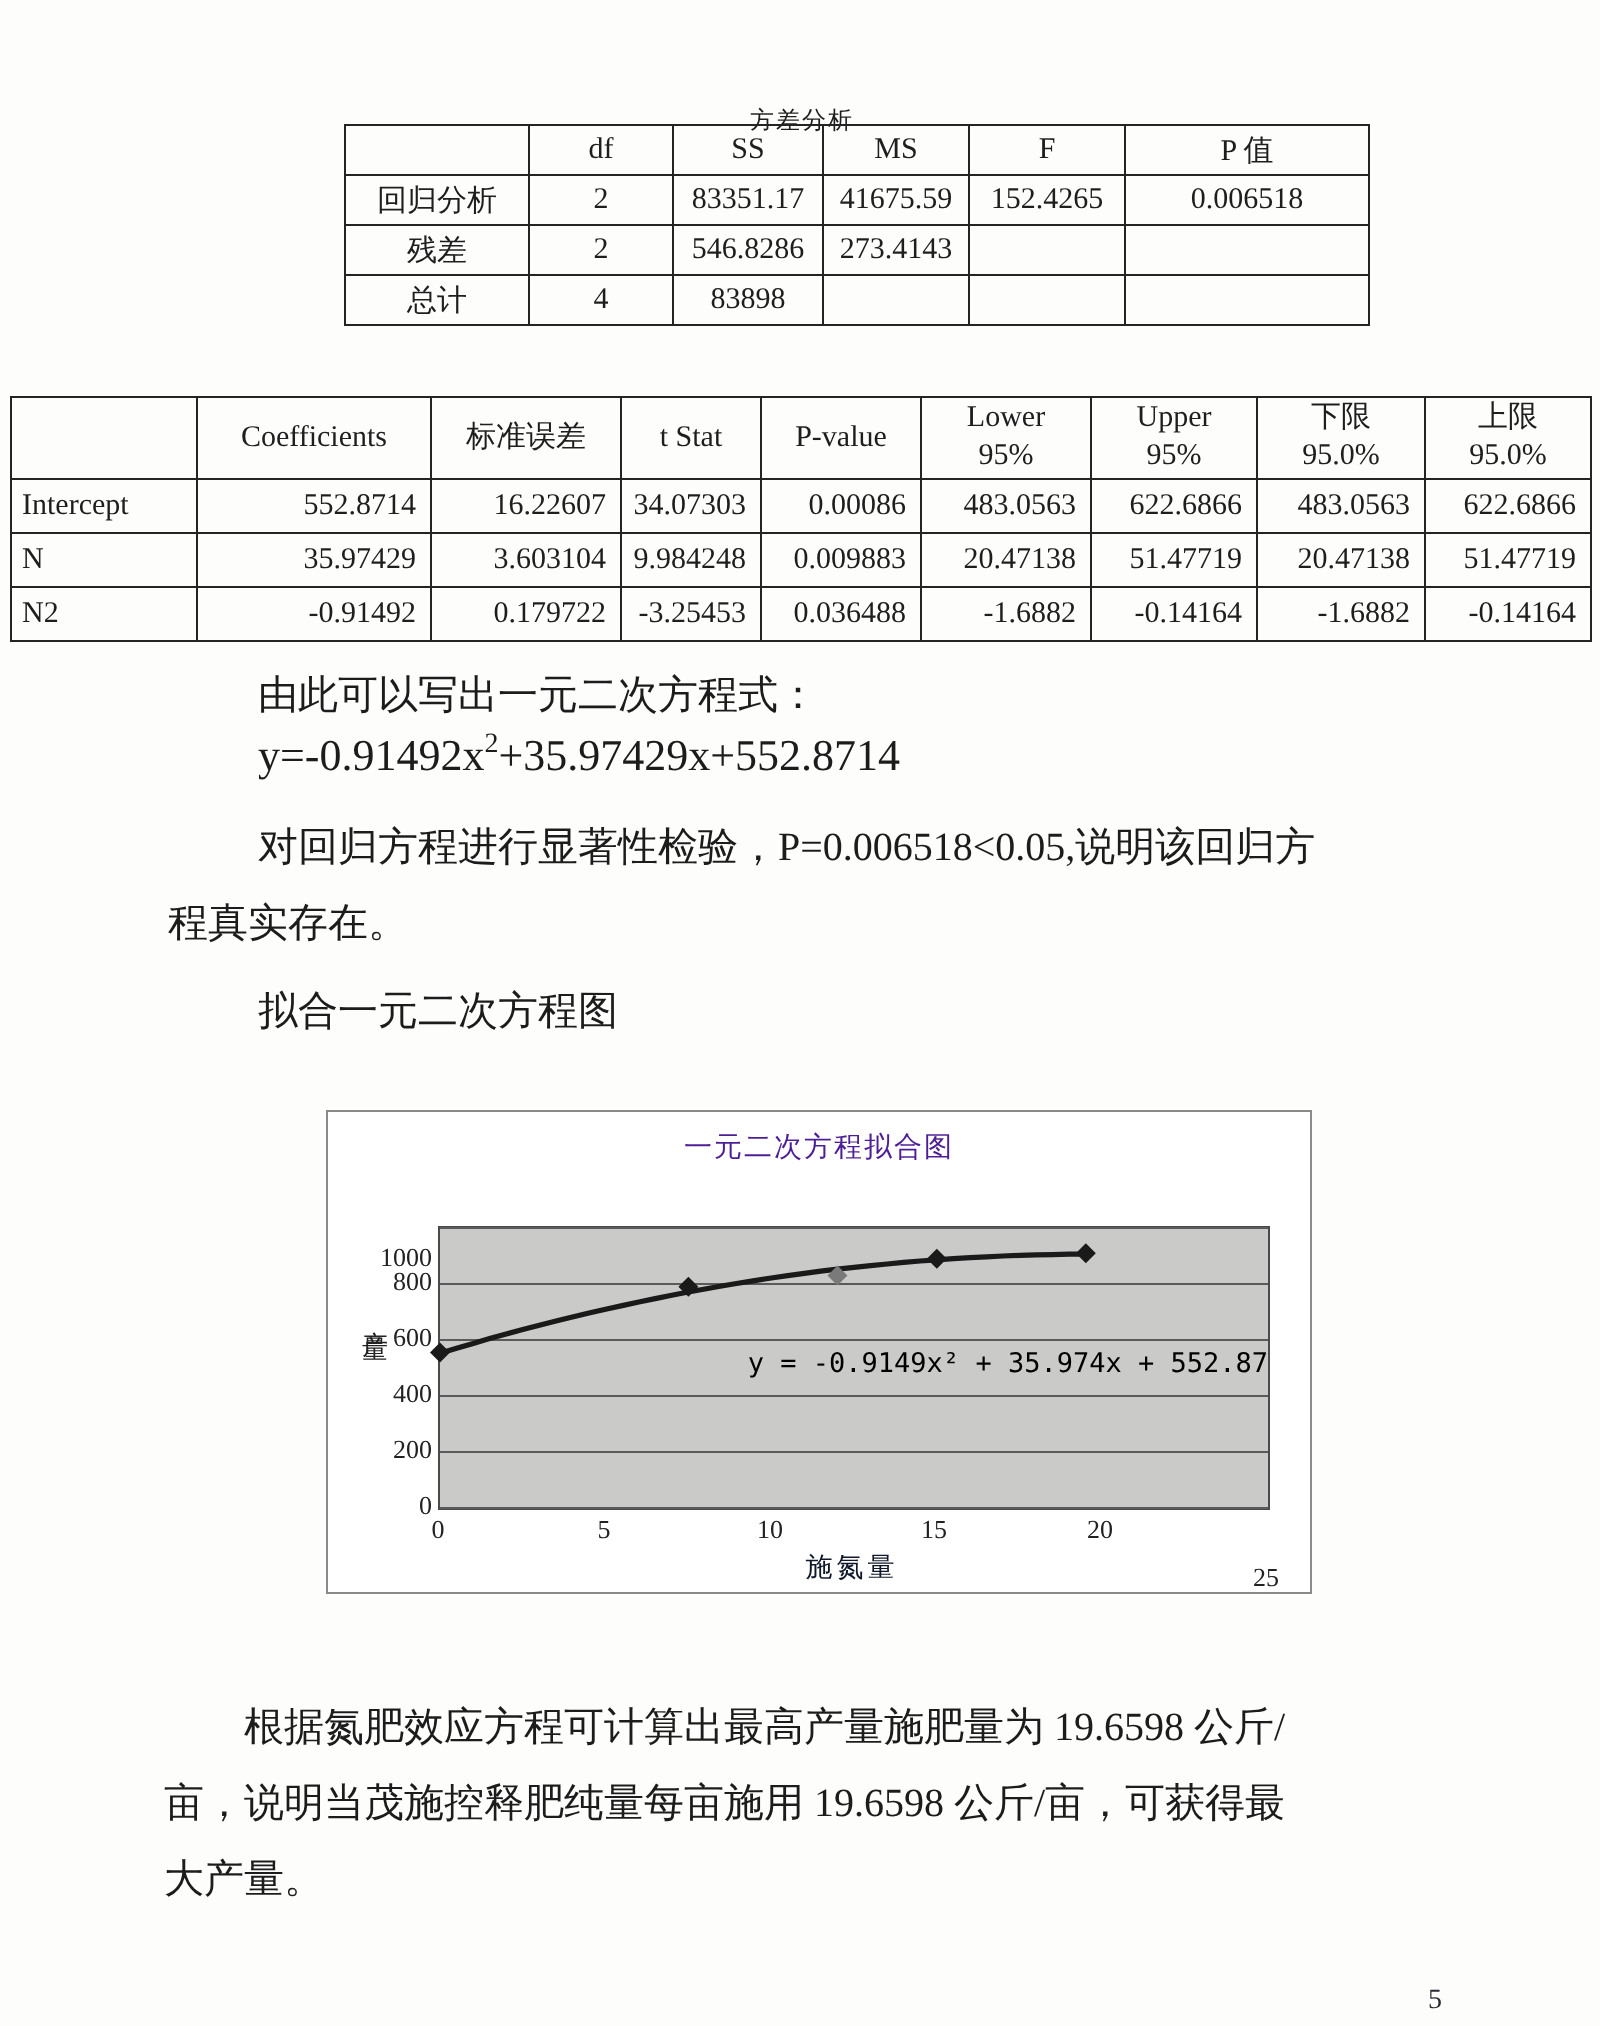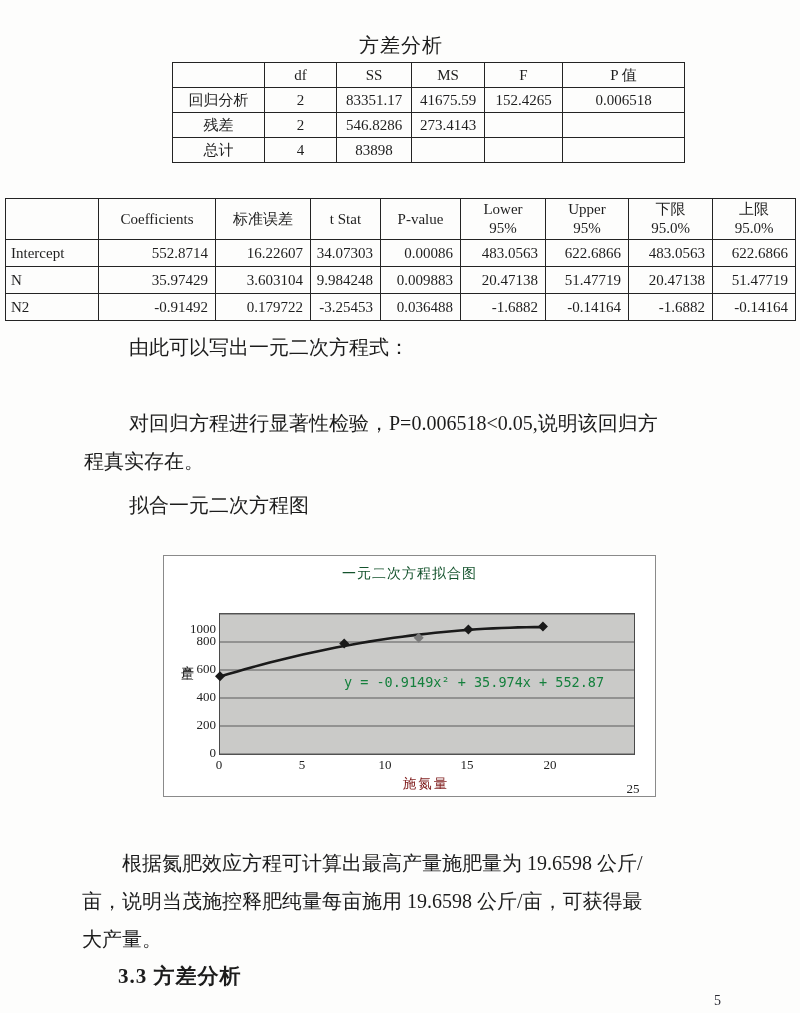--- a/index.html
+++ b/index.html
@@ -10,56 +10,56 @@
     background:#fdfdfc;
     font-family:"Liberation Serif","DejaVu Serif",serif;
     color:#1e1e1e;
     overflow:hidden;
     margin:0 auto;
   }
   
   table{border-collapse:collapse;table-layout:fixed;position:absolute;}
   th,td{border:1.6px solid #242424;font-weight:normal;overflow:hidden;}
   #anova-title{
-    position:absolute;left:145px;top:32px;width:512px;
-    text-align:center;font-size:20px;letter-spacing:1px;
+    position:absolute;left:145px;top:52px;width:512px;
+    text-align:center;font-size:12px;letter-spacing:1px;
   }
   #anova-table{left:133px;top:62px;width:512px;font-size:15px;margin-left:39px;}
   #anova-table th,#anova-table td{height:24px;text-align:center;padding:0;}
   #coef-table{left:5px;top:198px;width:790px;font-size:15px;}
   #coef-table th{height:40px;text-align:center;white-space:pre-line;line-height:19px;padding:0;}
   #coef-table td{height:26px;padding:0 7px 0 5px;}
   #coef-table td.lbl{text-align:left;}
   #coef-table td.num{text-align:right;}
   
   .bodyline{position:absolute;font-size:20px;white-space:nowrap;color:#1c1c1c;}
   #equation{font-size:22px;}
   #equation sup{font-size:14px;position:relative;top:-1px;}
   #heading33{font-weight:bold;font-size:21px;letter-spacing:1px;}
   #pagenum{position:absolute;left:714px;top:993px;font-size:14px;color:#2a2a33;}
   
   #chart{
     position:absolute;left:163px;top:555px;width:491px;height:240px;
     background:#ffffff;border:1px solid #8a8a8a;
   }
   #chart-title{position:absolute;left:0;top:9px;width:100%;text-align:center;
-    font-size:14px;color:#14532d;letter-spacing:1px;}
+    font-size:14px;color:#4c1d95;letter-spacing:1px;}
   #plot-svg{position:absolute;left:55px;top:57px;width:414px;height:140px;
     background:#cacac8;border:1px solid #4a4a4a;overflow:visible;}
   .ytick{position:absolute;left:14px;width:38px;text-align:right;
     font-size:13px;color:#222;}
   .xtick{position:absolute;top:201px;width:30px;text-align:center;
     font-size:13px;color:#222;}
   #ylabel{position:absolute;left:14px;top:99px;writing-mode:vertical-rl;
     font-size:13px;letter-spacing:3px;color:#222;}
   #xlabel{position:absolute;left:55px;top:219px;width:414px;text-align:center;
-    font-size:13.5px;color:#7f1d1d;letter-spacing:2px;}
-  #annot{position:absolute;left:150px;top:116px;width:320px;text-align:center;
+    font-size:13.5px;color:#0f172a;letter-spacing:2px;}
+  #annot{position:absolute;left:150px;top:116px;width:320px;text-align:right;
     font-family:"DejaVu Sans Mono","Liberation Mono",monospace;
-    font-size:13.5px;line-height:21px;color:#15803d;}
+    font-size:13.5px;line-height:21px;color:#000000;}
 </style>
 </head>
 <body>
 
 <div id="page">
 
   <div id="anova-title">方差分析</div>
   <table id="anova-table">
     <colgroup>
         <col style="width:92px">
@@ -163,20 +163,21 @@
       <td class="num">0.036488</td>
       <td class="num">-1.6882</td>
       <td class="num">-0.14164</td>
       <td class="num">-1.6882</td>
       <td class="num">-0.14164</td>
     </tr>
   </tbody>
     </table>
 
   <div class="bodyline" style="left:129px;top:334px;">由此可以写出一元二次方程式：</div>
+  <div class="bodyline" id="equation" style="left:129px;top:365px;"><span>y=-0.91492x</span><sup>2</sup><span>+35.97429x+552.8714</span></div>
   <div class="bodyline" style="left:129px;top:410px;">对回归方程进行显著性检验，P=0.006518&lt;0.05,说明该回归方</div>
   <div class="bodyline" style="left:84px;top:448px;">程真实存在。</div>
   <div class="bodyline" style="left:129px;top:492px;">拟合一元二次方程图</div>
 
   <div id="chart">
     <div id="chart-title">一元二次方程拟合图</div>
     <div id="ylabel">产量</div>
     <span class="ytick" style="top:49px;margin-top:16px;">1000</span>
     <span class="ytick" style="top:77px;">800</span>
     <span class="ytick" style="top:105px;">600</span>
@@ -205,16 +206,15 @@
     <span class="xtick" style="left:206px;">10</span>
     <span class="xtick" style="left:288px;">15</span>
     <span class="xtick" style="left:371px;">20</span>
     <span class="xtick" style="left:454px;margin-top:24px;">25</span>
     <div id="xlabel">施氮量</div>
   </div>
 
   <div class="bodyline" style="left:122px;top:850px;">根据氮肥效应方程可计算出最高产量施肥量为 19.6598 公斤/</div>
   <div class="bodyline" style="left:82px;top:888px;">亩，说明当茂施控释肥纯量每亩施用 19.6598 公斤/亩，可获得最</div>
   <div class="bodyline" style="left:82px;top:926px;">大产量。</div>
-  <div class="bodyline" id="heading33" style="left:118px;top:962px;">3.3 方差分析</div>
   <div id="pagenum">5</div>
 
 </div>
 
 </body></html>

